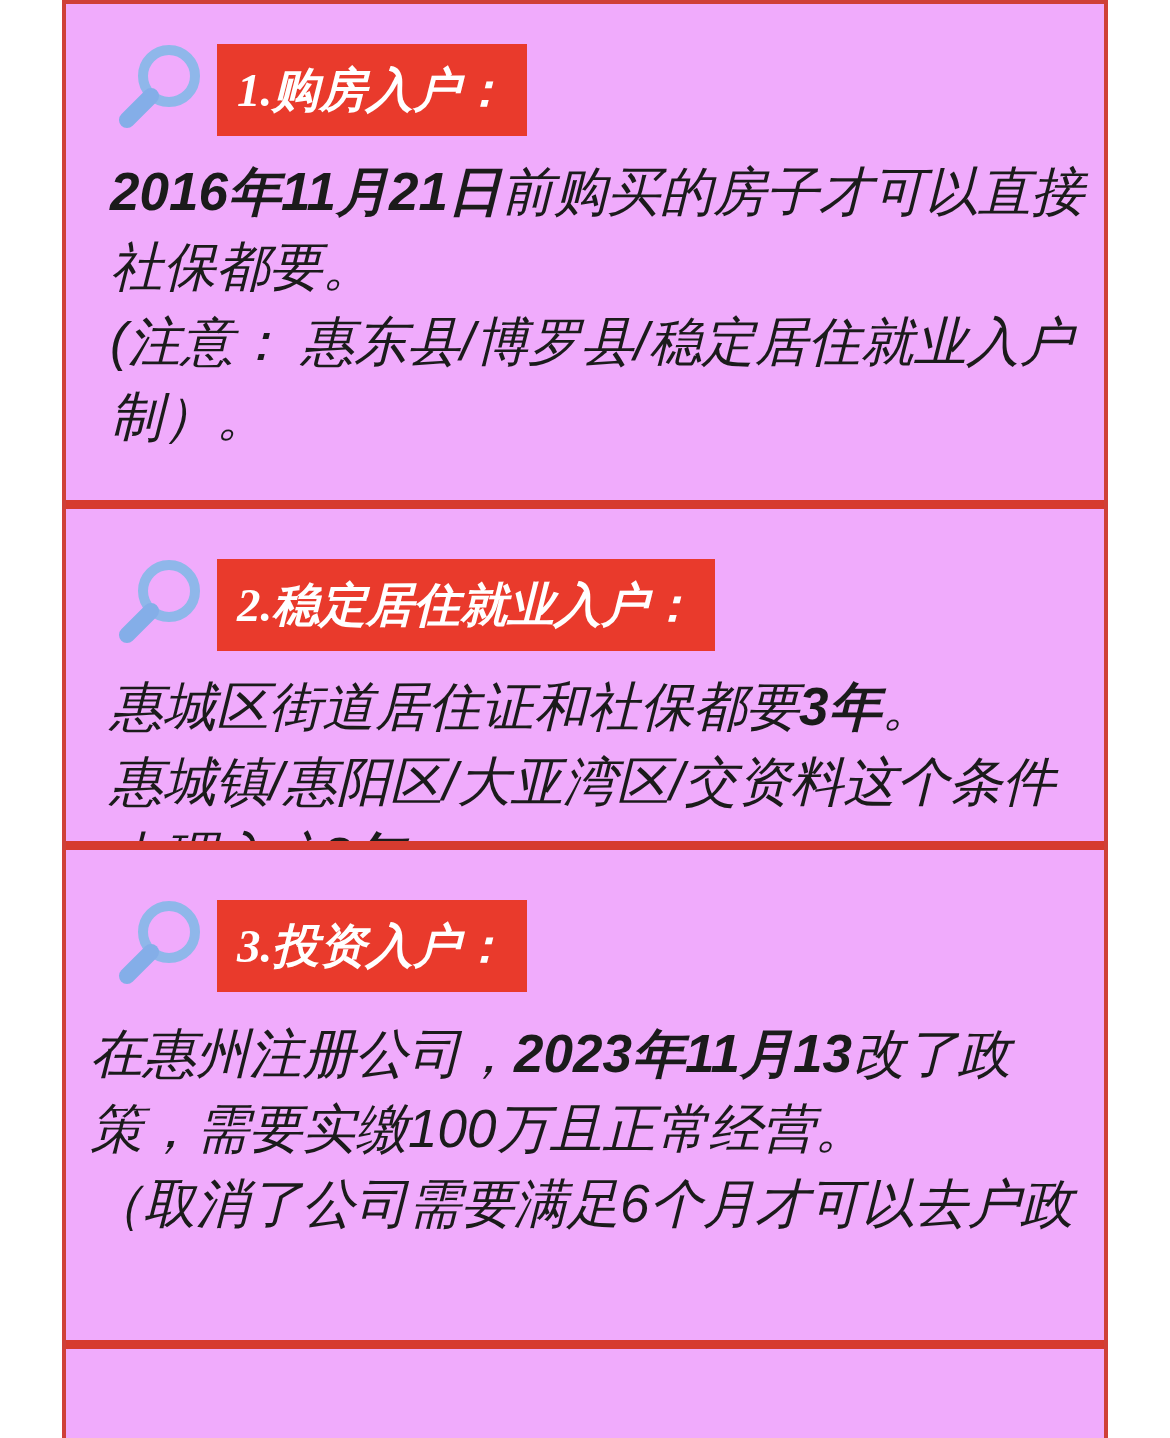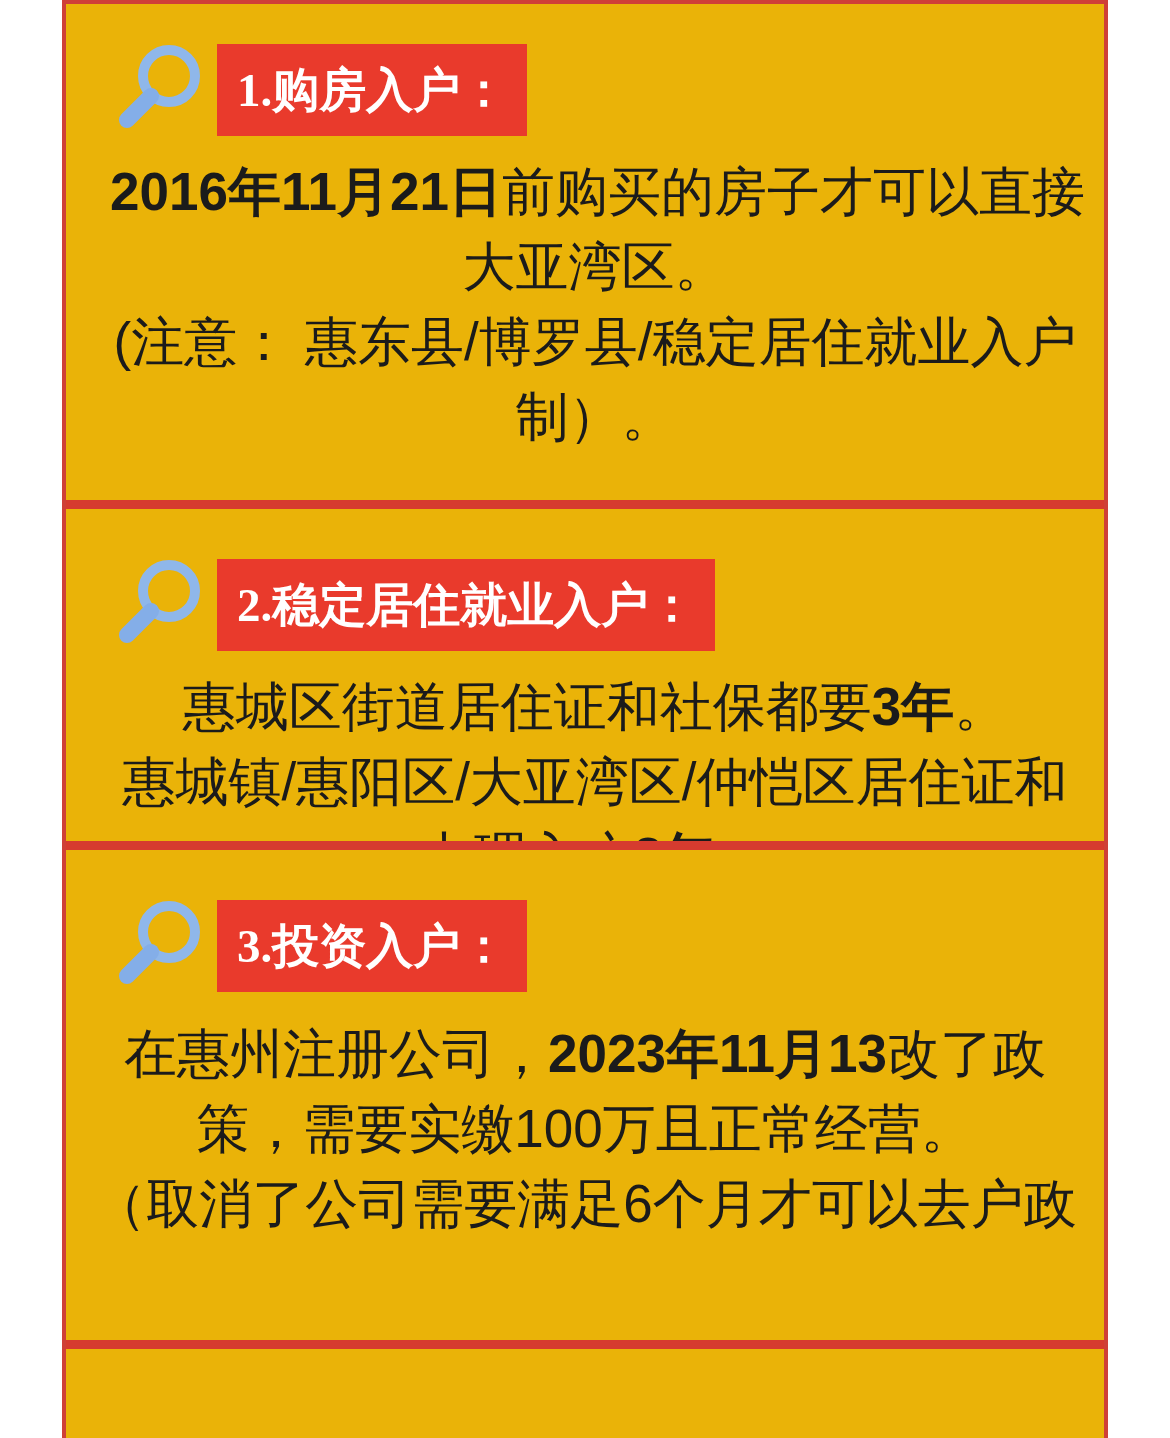--- a/index.html
+++ b/index.html
@@ -5,21 +5,21 @@
   html,body { margin:0; padding:0; }
   body {
     width:1170px; height:1438px; background:#ffffff; position:relative;
     font-family:"Liberation Sans","DejaVu Sans",sans-serif;
     overflow:hidden;
   }
   .frame {
     position:absolute; left:62px; top:0; width:1046px; height:1438px;
     box-sizing:border-box;
     border-left:4px solid #cf4038; border-right:4px solid #cf4038; border-top:4px solid #cf4038;
-    display:flex; flex-direction:column; background:#eab308;
+    display:flex; flex-direction:column; background:#f0abfc;font-style:italic;
   }
   .divider { height:9px; background:#d63b2f; flex:none; }
   .sec { flex:none; overflow:hidden; }
   .sec1 { height:496px; }
   .sec2 { height:332px; }
   .sec3 { height:490px; }
   .sec-head { display:flex; align-items:center; padding-left:42px; }
   .sec1 .sec-head { padding-top:36px; }
   .sec2 .sec-head { padding-top:46px; }
   .sec3 .sec-head { padding-top:46px; }
@@ -36,57 +36,57 @@
     margin-left:9px; height:92px; line-height:92px; padding:0 20px;
     background:#e93a2c; color:#ffffff;
     font-family:"Liberation Serif","DejaVu Serif",serif; font-weight:bold;
     font-size:47px; white-space:nowrap;
   }
   .sec-body {
     padding:14px 24px 0 44px;
     font-size:53px; line-height:75px; color:#1b1b1b;
   }
   .sec3 .sec-body { padding-top:20px;padding-left:24px; }
-  .line { white-space:nowrap;text-align:center; }
+  .line { white-space:nowrap; }
   .b { font-weight:bold; }
 </style>
 </head>
 <body>
 
 <div class="frame">
 
   <div class="sec sec1">
     <div class="sec-head">
       <div class="mag">
         <div class="lens"></div>
         <div class="handle"></div>
       </div>
       <div class="badge">1.购房入户：</div>
     </div>
     <div class="sec-body">
       <div class="line"><span class="b">2016年11月21日</span><span>前购买的房子才可以直接</span></div>
-      <div class="line"><span>大亚湾区。</span></div>
+      <div class="line"><span>社保都要。</span></div>
       <div class="line"><span>(注意： 惠东县/博罗县/稳定居住就业入户</span></div>
       <div class="line"><span>制）。</span></div>
     </div>
   </div>
 
   <div class="divider"></div>
 
   <div class="sec sec2">
     <div class="sec-head">
       <div class="mag">
         <div class="lens"></div>
         <div class="handle"></div>
       </div>
       <div class="badge">2.稳定居住就业入户：</div>
     </div>
     <div class="sec-body">
       <div class="line"><span>惠城区街道居住证和社保都要</span><span class="b">3年</span><span>。</span></div>
-      <div class="line"><span>惠城镇/惠阳区/大亚湾区/仲恺区居住证和</span></div>
+      <div class="line"><span>惠城镇/惠阳区/大亚湾区/交资料这个条件</span></div>
       <div class="line"><span>办理入户</span><span class="b">2年</span><span>。</span></div>
     </div>
   </div>
 
   <div class="divider"></div>
 
   <div class="sec sec3">
     <div class="sec-head">
       <div class="mag">
         <div class="lens"></div>

